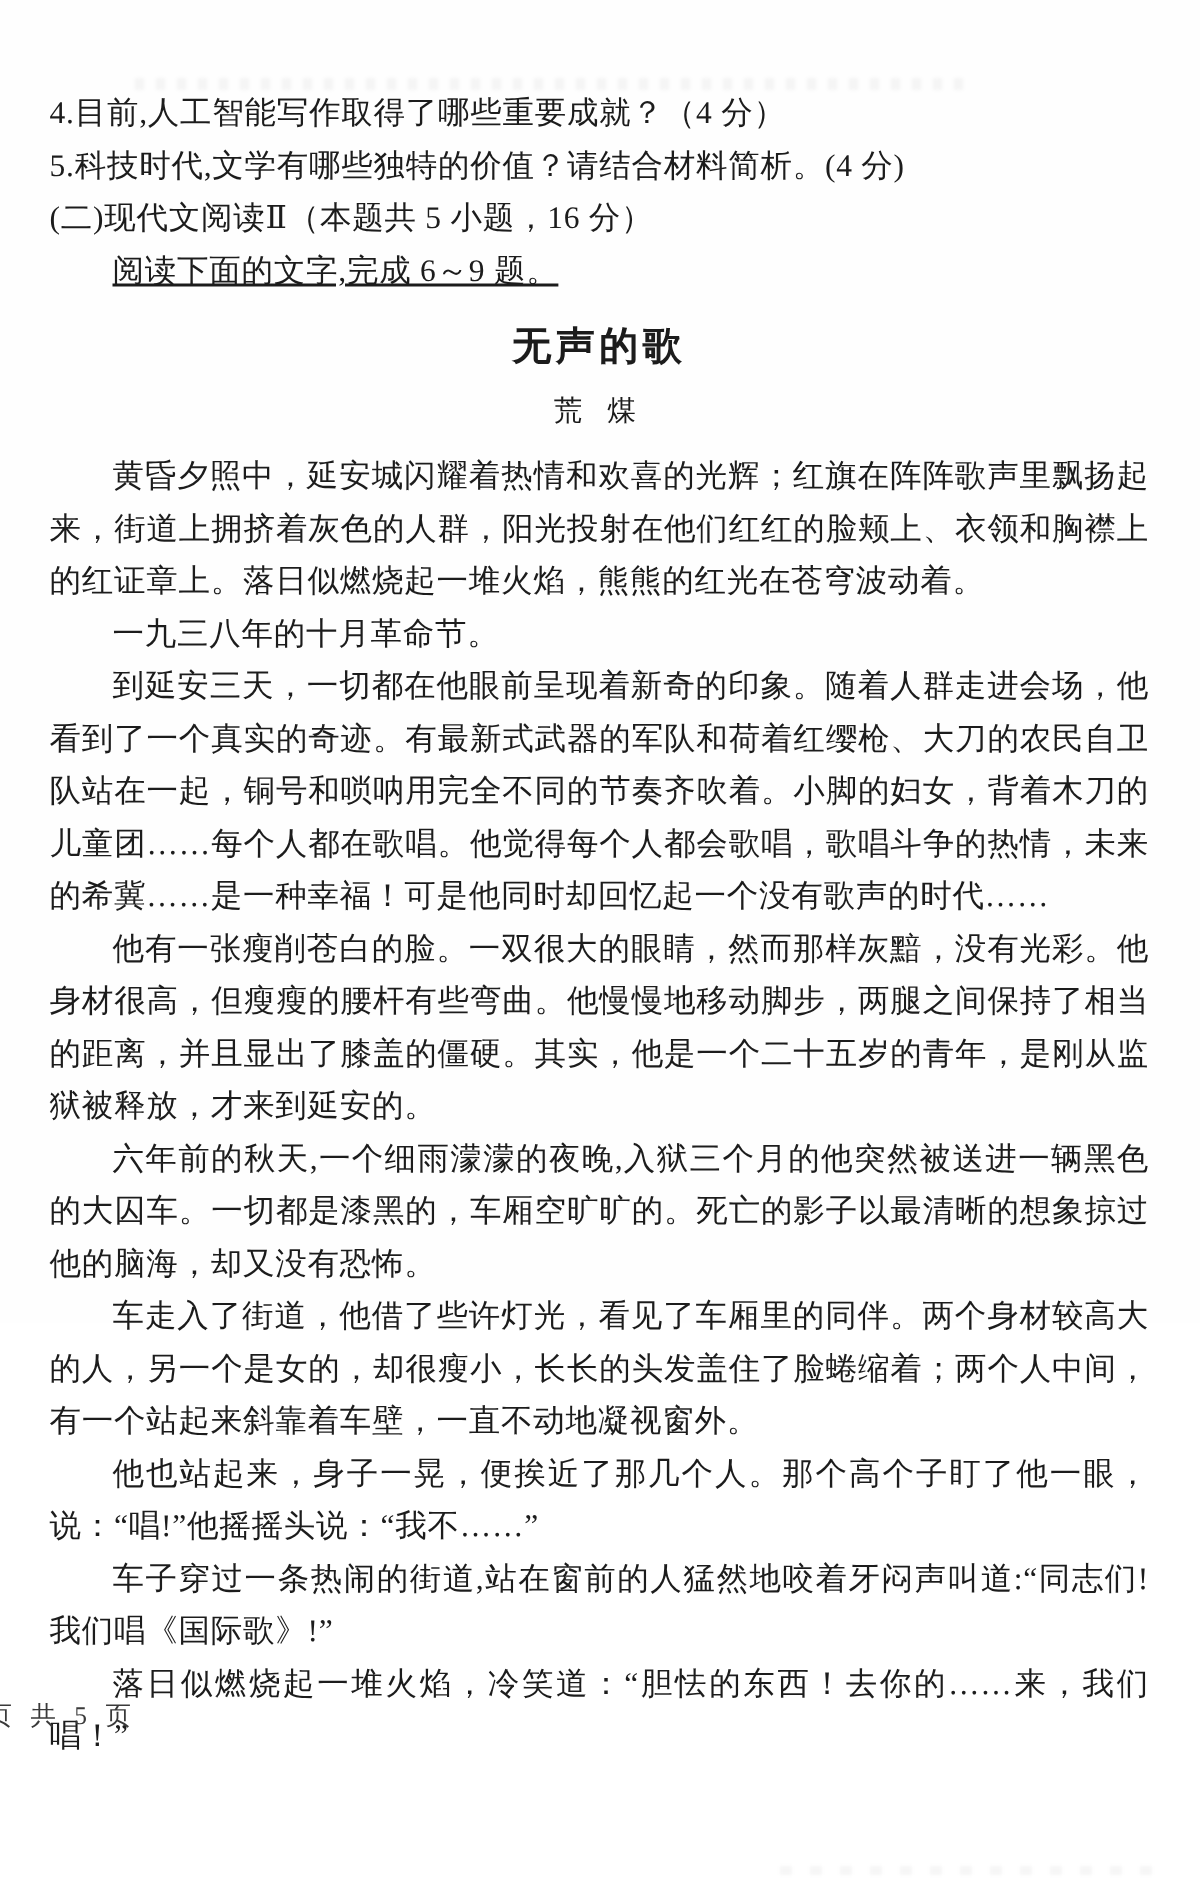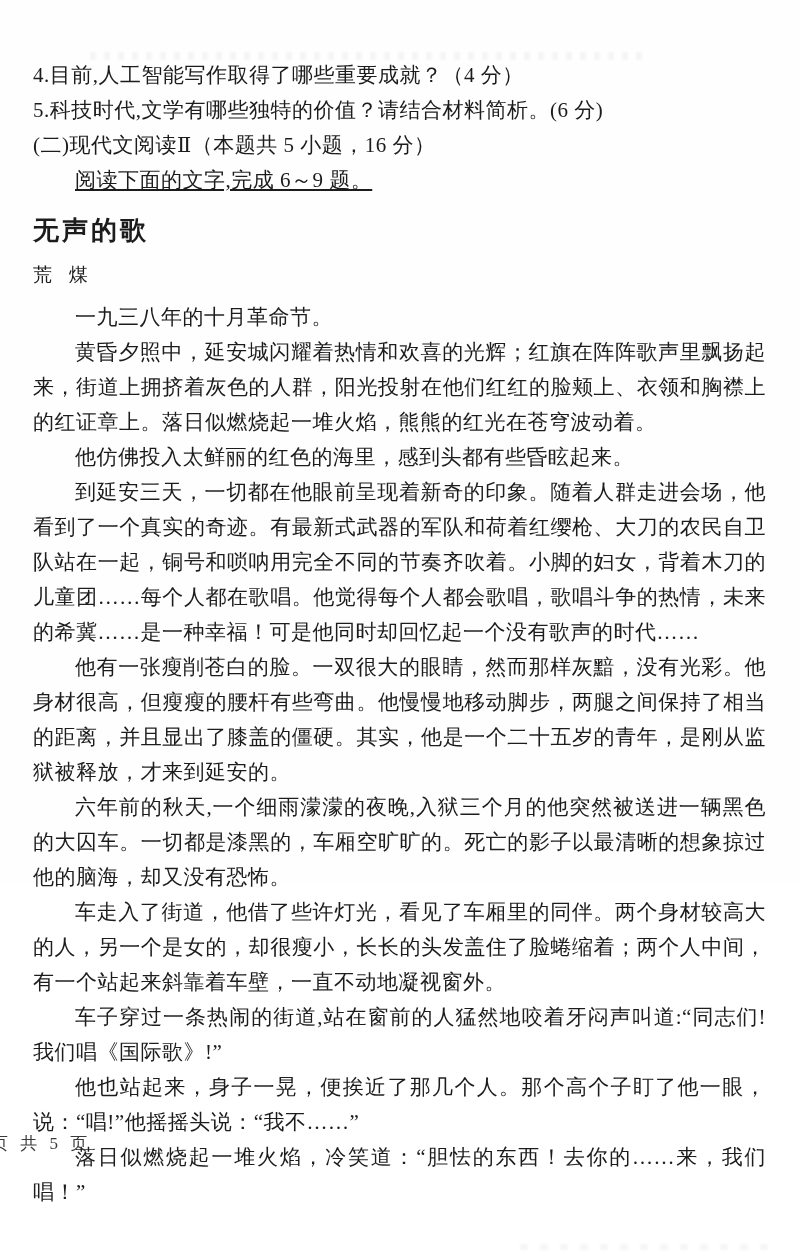--- a/index.html
+++ b/index.html
@@ -34,20 +34,21 @@
     line-height: 35px;
     letter-spacing: 0.5px;
     white-space: nowrap;
   }
   .q-indent {
     text-indent: 2em;
     text-decoration: underline;
   }
   .title-block {
     margin-top: 16px;
+    text-align: center;
   }
   .story-title {
     font-size: 26px;
     font-weight: bold;
     letter-spacing: 3px;
     line-height: 34px;
   }
   .story-author {
     font-size: 19px;
     letter-spacing: 6px;
@@ -99,39 +100,38 @@
 </style>
 </head>
 <body>
 
 <div class="page">
   <div class="scan-artifact-top"></div>
 
   <div class="content">
 
     <div class="q-line">4.目前,人工智能写作取得了哪些重要成就？（4 分）</div>
-    <div class="q-line">5.科技时代,文学有哪些独特的价值？请结合材料简析。(6 分)</div>
+    <div class="q-line">5.科技时代,文学有哪些独特的价值？请结合材料简析。(4 分)</div>
     <div class="q-line">(二)现代文阅读Ⅱ（本题共 5 小题，16 分）</div>
     <div class="q-line q-indent">阅读下面的文字,完成 6～9 题。</div>
 
     <div class="title-block">
       <div class="story-title">无声的歌</div>
       <div class="story-author">荒 煤</div>
     </div>
 
     <div class="story-body">
+      <p>黄昏夕照中，延安城闪耀着热情和欢喜的光辉；红旗在阵阵歌声里飘扬起来，街道上拥挤着灰色的人群，阳光投射在他们红红的脸颊上、衣领和胸襟上的红证章上。落日似燃烧起一堆火焰，熊熊的红光在苍穹波动着。</p>
       <p>一九三八年的十月革命节。</p>
-      <p>黄昏夕照中，延安城闪耀着热情和欢喜的光辉；红旗在阵阵歌声里飘扬起来，街道上拥挤着灰色的人群，阳光投射在他们红红的脸颊上、衣领和胸襟上的红证章上。落日似燃烧起一堆火焰，熊熊的红光在苍穹波动着。</p>
-      <p>他仿佛投入太鲜丽的红色的海里，感到头都有些昏眩起来。</p>
       <p>到延安三天，一切都在他眼前呈现着新奇的印象。随着人群走进会场，他看到了一个真实的奇迹。有最新式武器的军队和荷着红缨枪、大刀的农民自卫队站在一起，铜号和唢呐用完全不同的节奏齐吹着。小脚的妇女，背着木刀的儿童团……每个人都在歌唱。他觉得每个人都会歌唱，歌唱斗争的热情，未来的希冀……是一种幸福！可是他同时却回忆起一个没有歌声的时代……</p>
       <p>他有一张瘦削苍白的脸。一双很大的眼睛，然而那样灰黯，没有光彩。他身材很高，但瘦瘦的腰杆有些弯曲。他慢慢地移动脚步，两腿之间保持了相当的距离，并且显出了膝盖的僵硬。其实，他是一个二十五岁的青年，是刚从监狱被释放，才来到延安的。</p>
       <p>六年前的秋天,一个细雨濛濛的夜晚,入狱三个月的他突然被送进一辆黑色的大囚车。一切都是漆黑的，车厢空旷旷的。死亡的影子以最清晰的想象掠过他的脑海，却又没有恐怖。</p>
       <p>车走入了街道，他借了些许灯光，看见了车厢里的同伴。两个身材较高大的人，另一个是女的，却很瘦小，长长的头发盖住了脸蜷缩着；两个人中间，有一个站起来斜靠着车壁，一直不动地凝视窗外。</p>
+      <p>他也站起来，身子一晃，便挨近了那几个人。那个高个子盯了他一眼，说：“唱!”他摇摇头说：“我不……”</p>
       <p>车子穿过一条热闹的街道,站在窗前的人猛然地咬着牙闷声叫道:“同志们!我们唱《国际歌》!”</p>
-      <p>他也站起来，身子一晃，便挨近了那几个人。那个高个子盯了他一眼，说：“唱!”他摇摇头说：“我不……”</p>
       <p>落日似燃烧起一堆火焰，冷笑道：“胆怯的东西！去你的……来，我们唱！”</p>
     </div>
   </div>
 
   <div class="footer">页 共 5 页</div>
 
   <div class="scan-artifact-bottom"></div>
 </div>
 
 </body></html>

